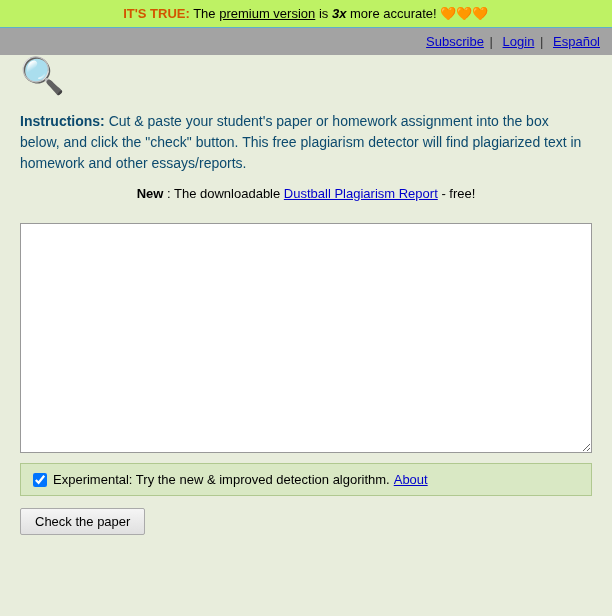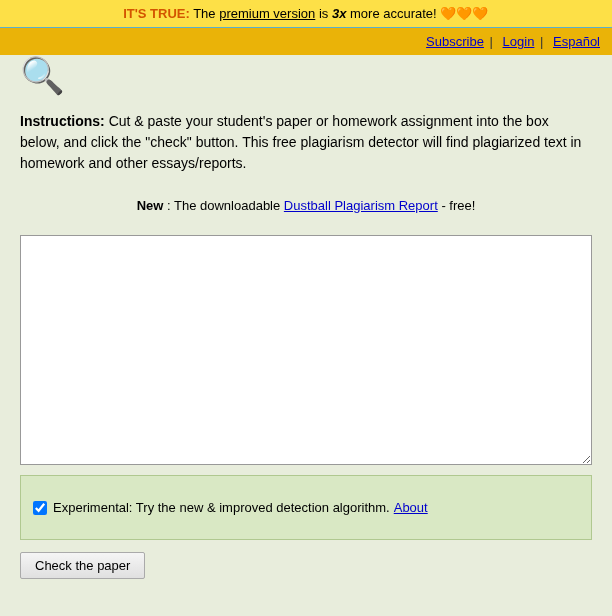--- a/index.html
+++ b/index.html
@@ -12,21 +12,21 @@
       width: 612px;
       height: 616px;
       font-family: Arial, sans-serif;
       font-size: 14px;
       background-color: #e8eddc;
       overflow: hidden;
     }
 
     
     .top-banner {
-      background-color: #fde047;
+      background-color: #bef264;
       text-align: center;
       padding: 6px 10px;
       font-size: 13px;
       color: #000;
       border-bottom: 1px solid #5bb0cc;
     }
 
     .top-banner .its-true {
       color: #d35400;
       font-weight: bold;
@@ -40,21 +40,21 @@
     .top-banner .bold-3x {
       font-weight: bold;
       font-style: italic;
     }
 
     
     .nav-bar {
       text-align: right;
       padding: 6px 12px;
       font-size: 13px;
-      background-color: #eab308;
+      background-color: #a3a3a3;
     }
 
     .nav-bar a {
       color: #0000cc;
       text-decoration: underline;
       margin-left: 4px;
     }
 
     .nav-bar .separator {
       color: #333;
@@ -82,22 +82,22 @@
     .page-title {
       font-size: 32px;
       font-weight: bold;
       color: #e67e22;
     }
 
     
     .instructions {
       font-size: 14px;
       line-height: 1.5;
-      color: #000000;
-      margin-bottom: 24px;
+      color: #0c4a6e;
+      margin-bottom: 12px;
     }
 
     .instructions strong {
       font-weight: bold;
     }
 
     
     .new-line {
       text-align: center;
       font-size: 13px;
@@ -121,21 +121,21 @@
       padding: 6px;
       display: block;
       margin-bottom: 10px;
       outline: none;
     }
 
     
     .experimental-box {
       background-color: #d9e8c4;
       border: 1px solid #b0c890;
-      padding: 24px 12px;
+      padding: 8px 12px;
       font-size: 13px;
       display: flex;
       align-items: center;
       margin-bottom: 12px;
     }
 
     .experimental-box input[type="checkbox"] {
       margin-right: 6px;
       width: 14px;
       height: 14px;

